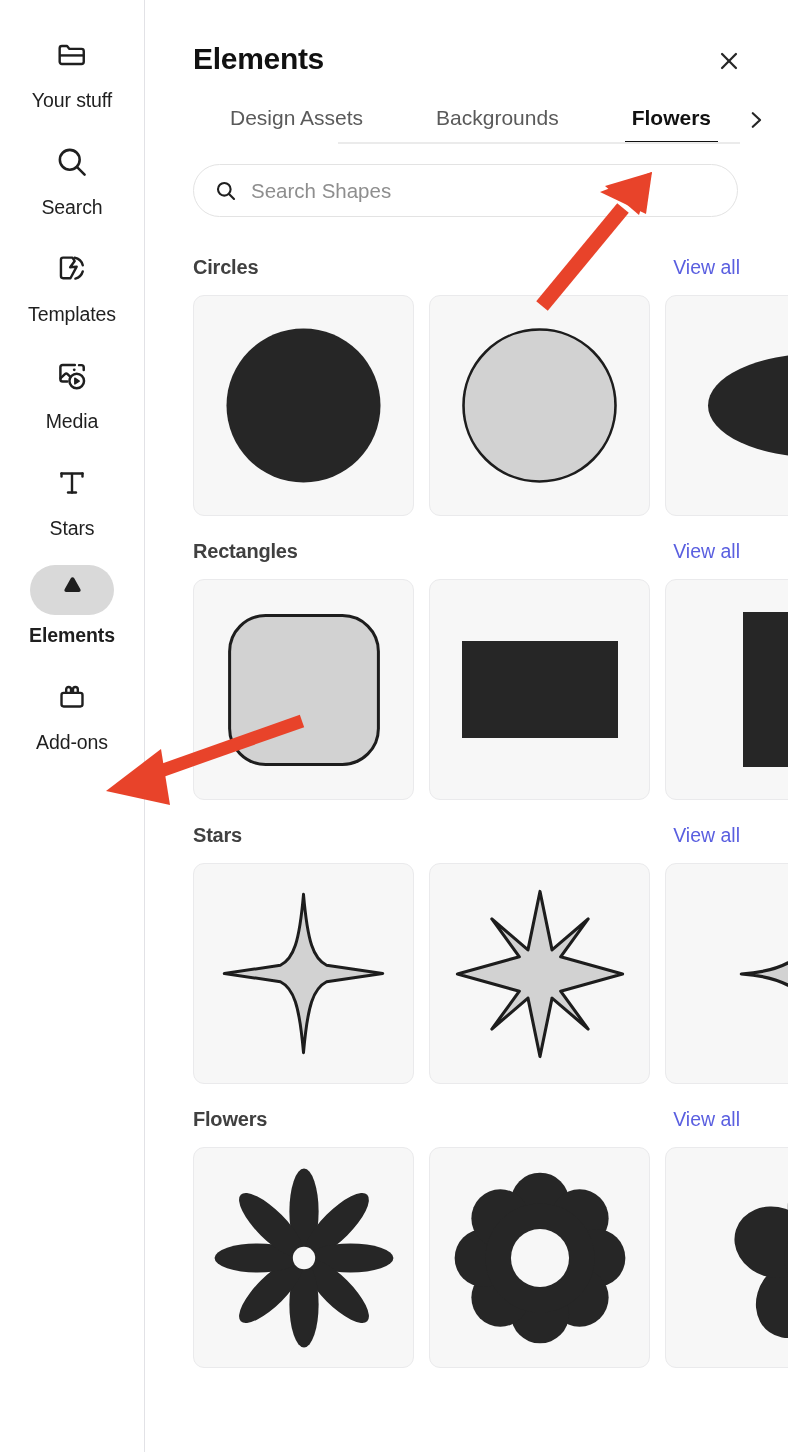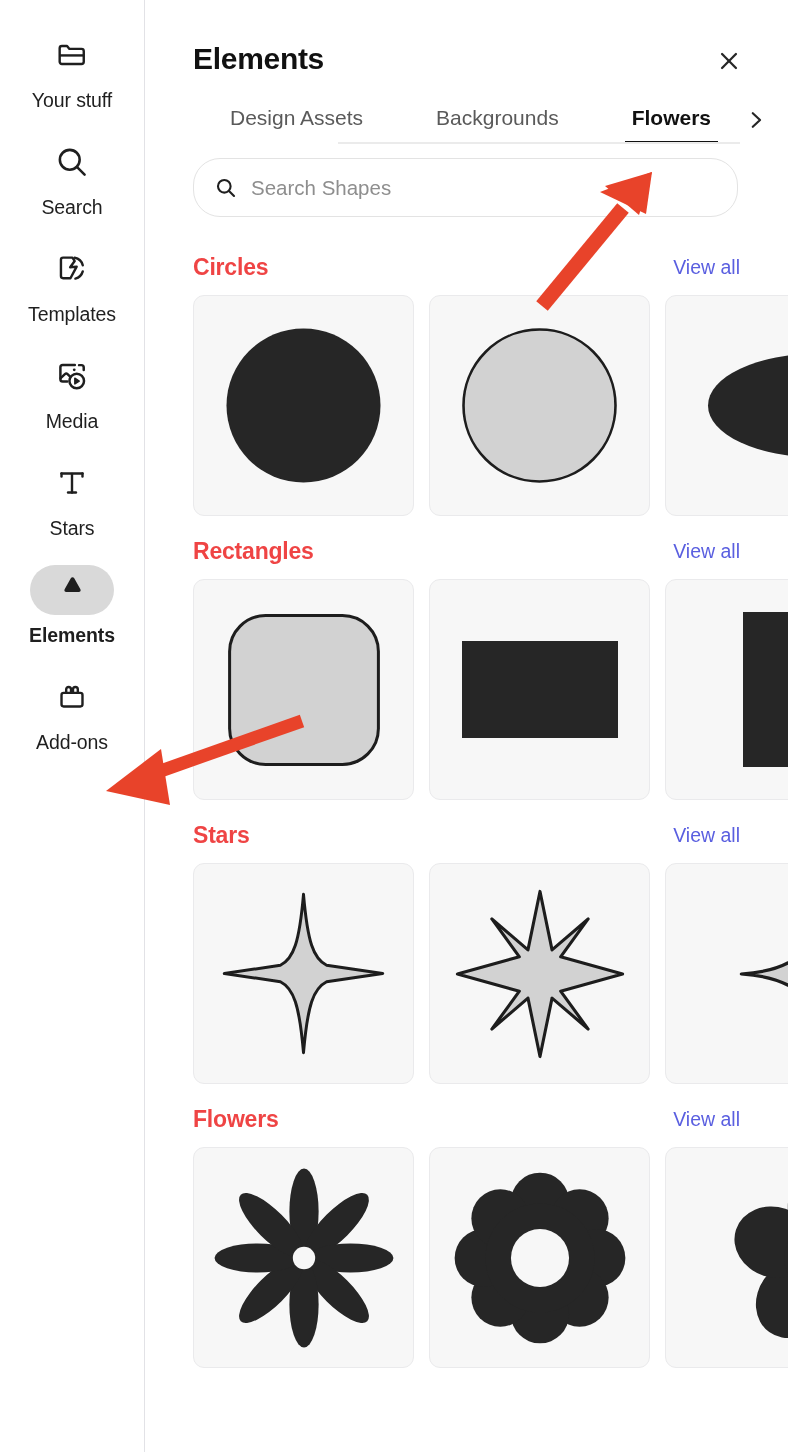--- a/index.html
+++ b/index.html
@@ -159,23 +159,23 @@
     position: absolute;
     left: 193px;
     right: 48px;
     bottom: 0;
     height: 2px;
     background: #ebebeb;
   }
 
   
   #search-box {
-    margin: 14px 0 0 48px;
+    margin: 20px 0 0 48px;
     width: 545px;
-    height: 59px;
+    height: 53px;
     border: 1.5px solid #e3e3e3;
     border-radius: 27px;
     display: flex;
     align-items: center;
     padding: 0 20px;
     background: #ffffff;
     cursor: text;
   }
   #search-icon { margin-right: 13px; display: flex; }
   #search-input {
@@ -197,24 +197,24 @@
   .section { margin-bottom: 21px; }
 
   .section-head {
     display: flex;
     align-items: center;
     justify-content: space-between;
     padding-right: 48px;
     margin-bottom: 14px;
   }
   .section-title {
-    font-size: 23px;
+    font-size: 20px;
     line-height: 28px;
     font-weight: 700;
-    color: #ef4444;
+    color: #404040;
     letter-spacing: -0.2px;
   }
   .view-all {
     font-size: 19.5px;
     line-height: 24px;
     color: #5a5fe0;
     cursor: pointer;
     background: none;
     border: none;
     font-family: inherit;

